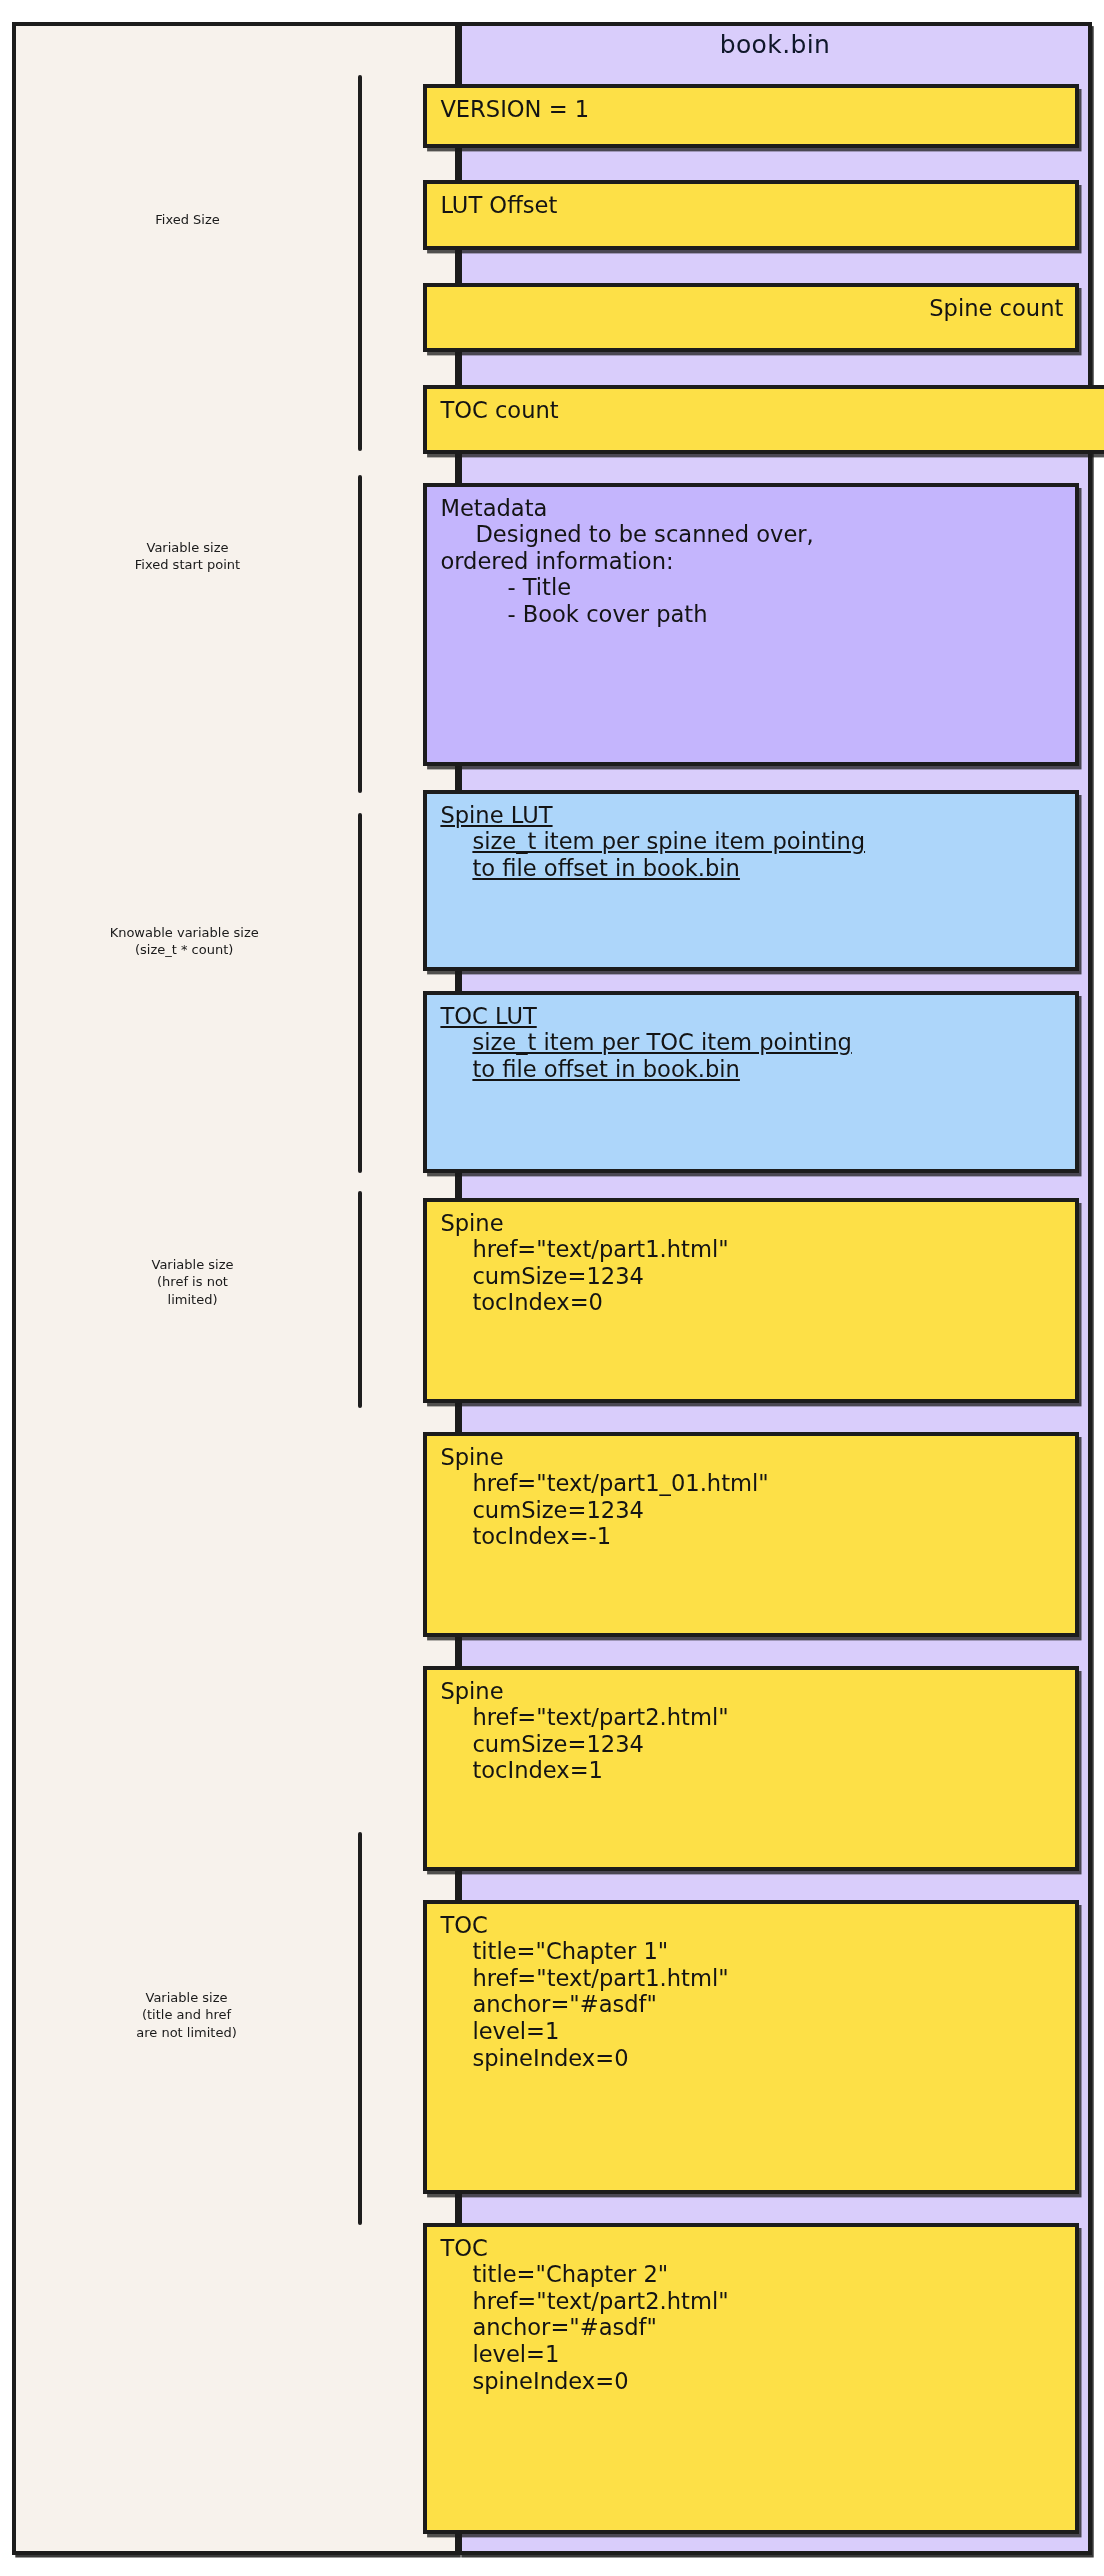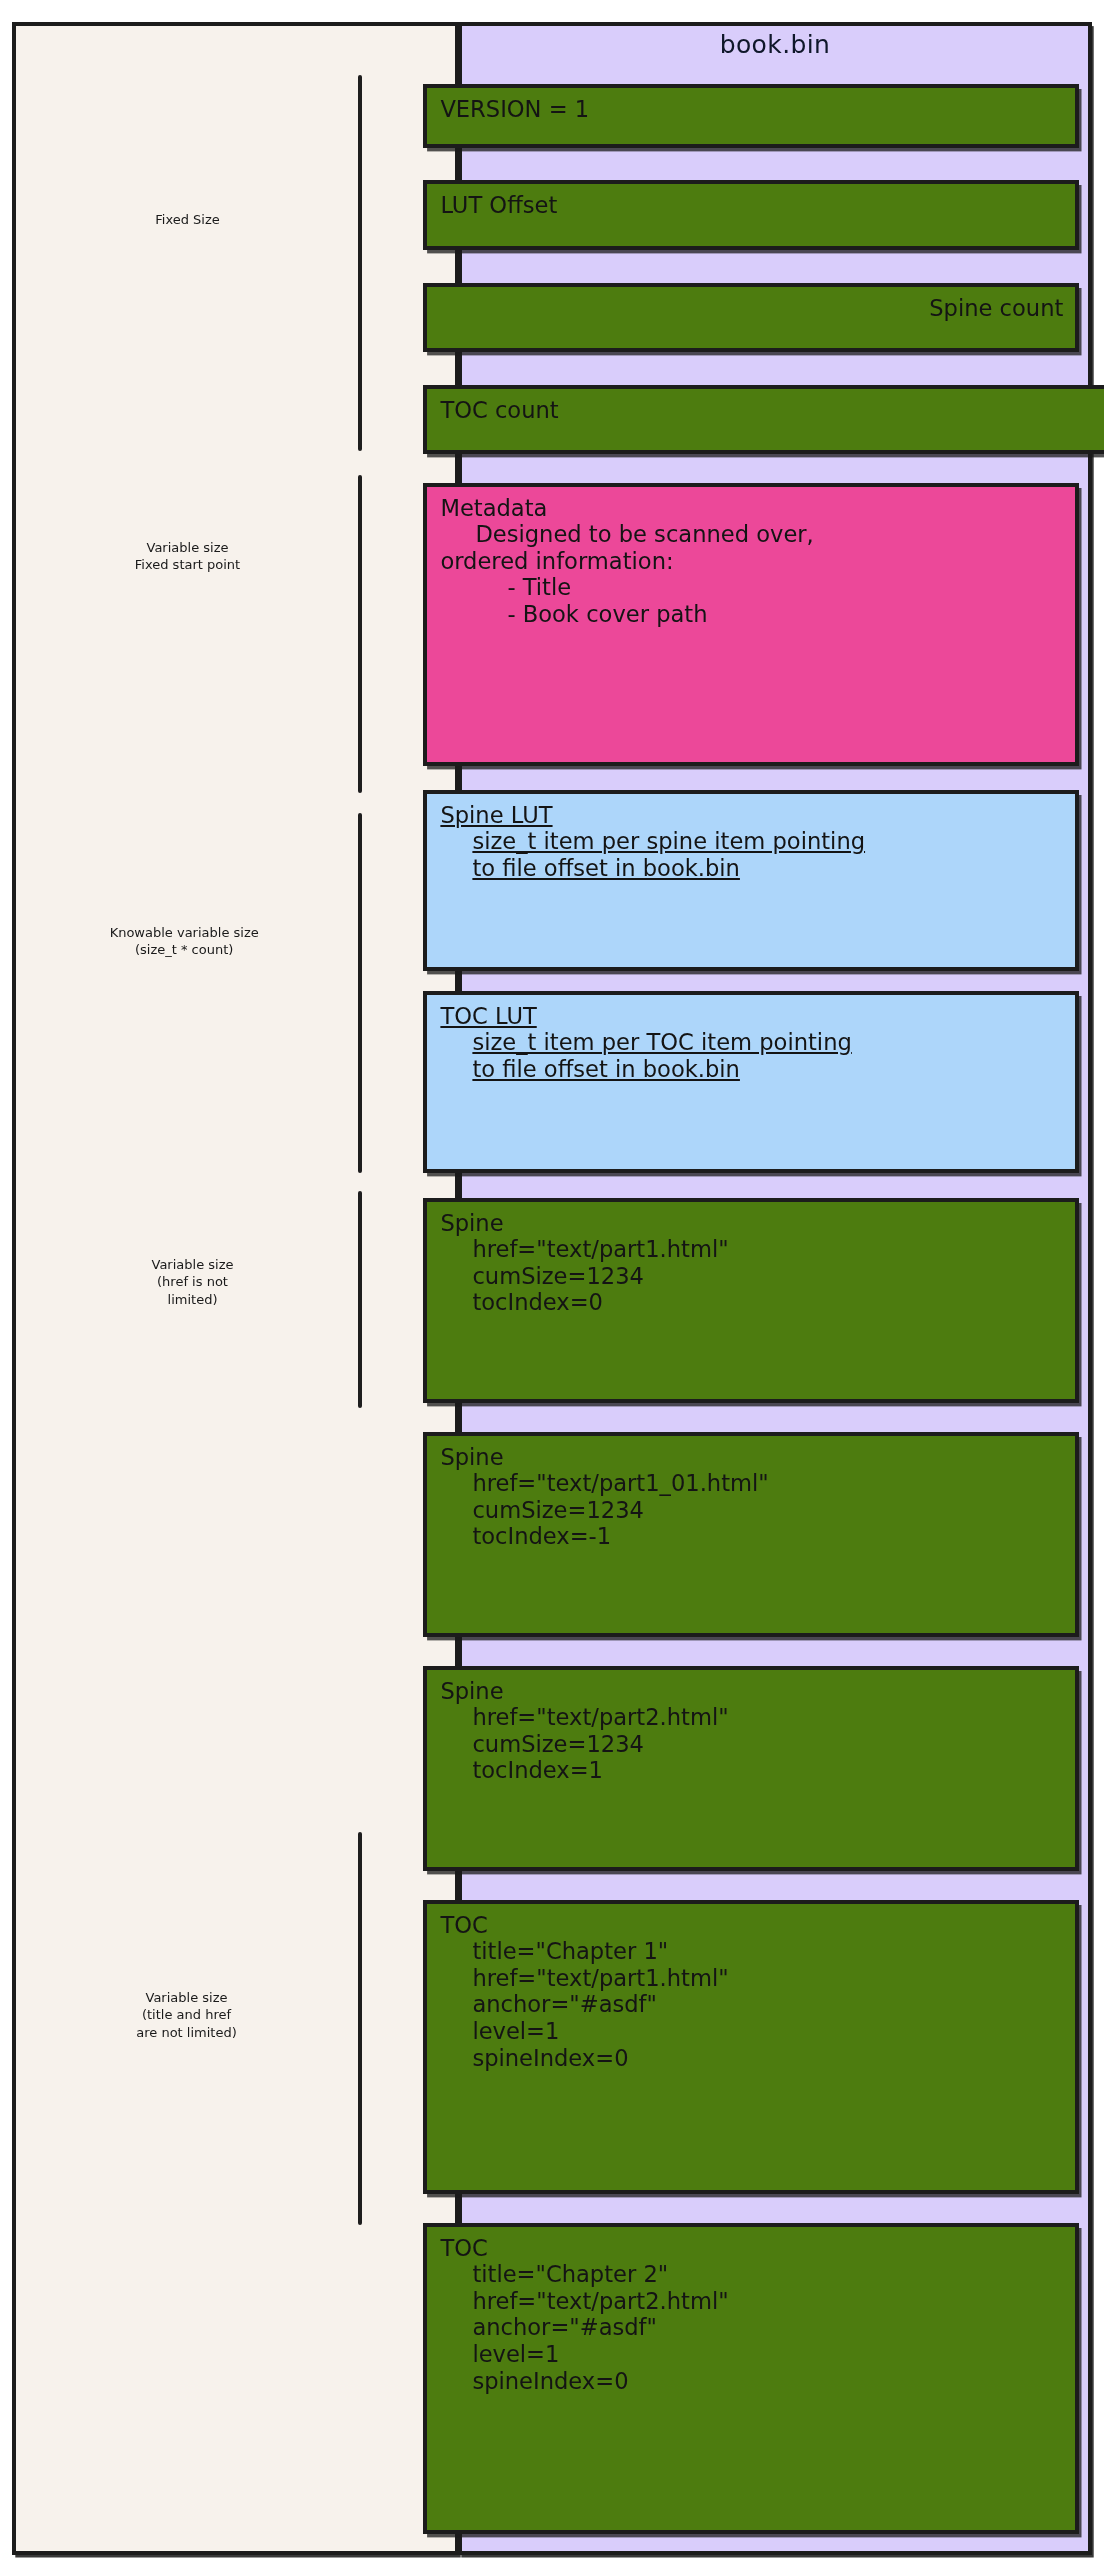--- a/index.html
+++ b/index.html
@@ -66,22 +66,22 @@
     font-size: 22.6px;
     line-height: 1.18;
     white-space: pre-wrap;
     font-family: "DejaVu Sans", sans-serif;
   }
   .block .bl-line { display: block; }
   .block .bl-line.ind1 { padding-left: 35px; }
   .block .bl-line.ind2 { padding-left: 32px; }
   .block .bl-line.ind3 { padding-left: 67px; }
 
-  .c-green  { background: #4d7c0f; }
-  .c-yellow { background: #ec4899; }
+  .c-green  { background: #fde047; }
+  .c-yellow { background: #c4b5fd; }
   .c-blue   { background: #add6fa; text-decoration: underline; }
 
   
   .ann {
     position: absolute;
     text-align: center;
     font-size: 13px;
     line-height: 1.34;
     color: #1a1a1a;
     font-family: "DejaVu Sans", sans-serif;

